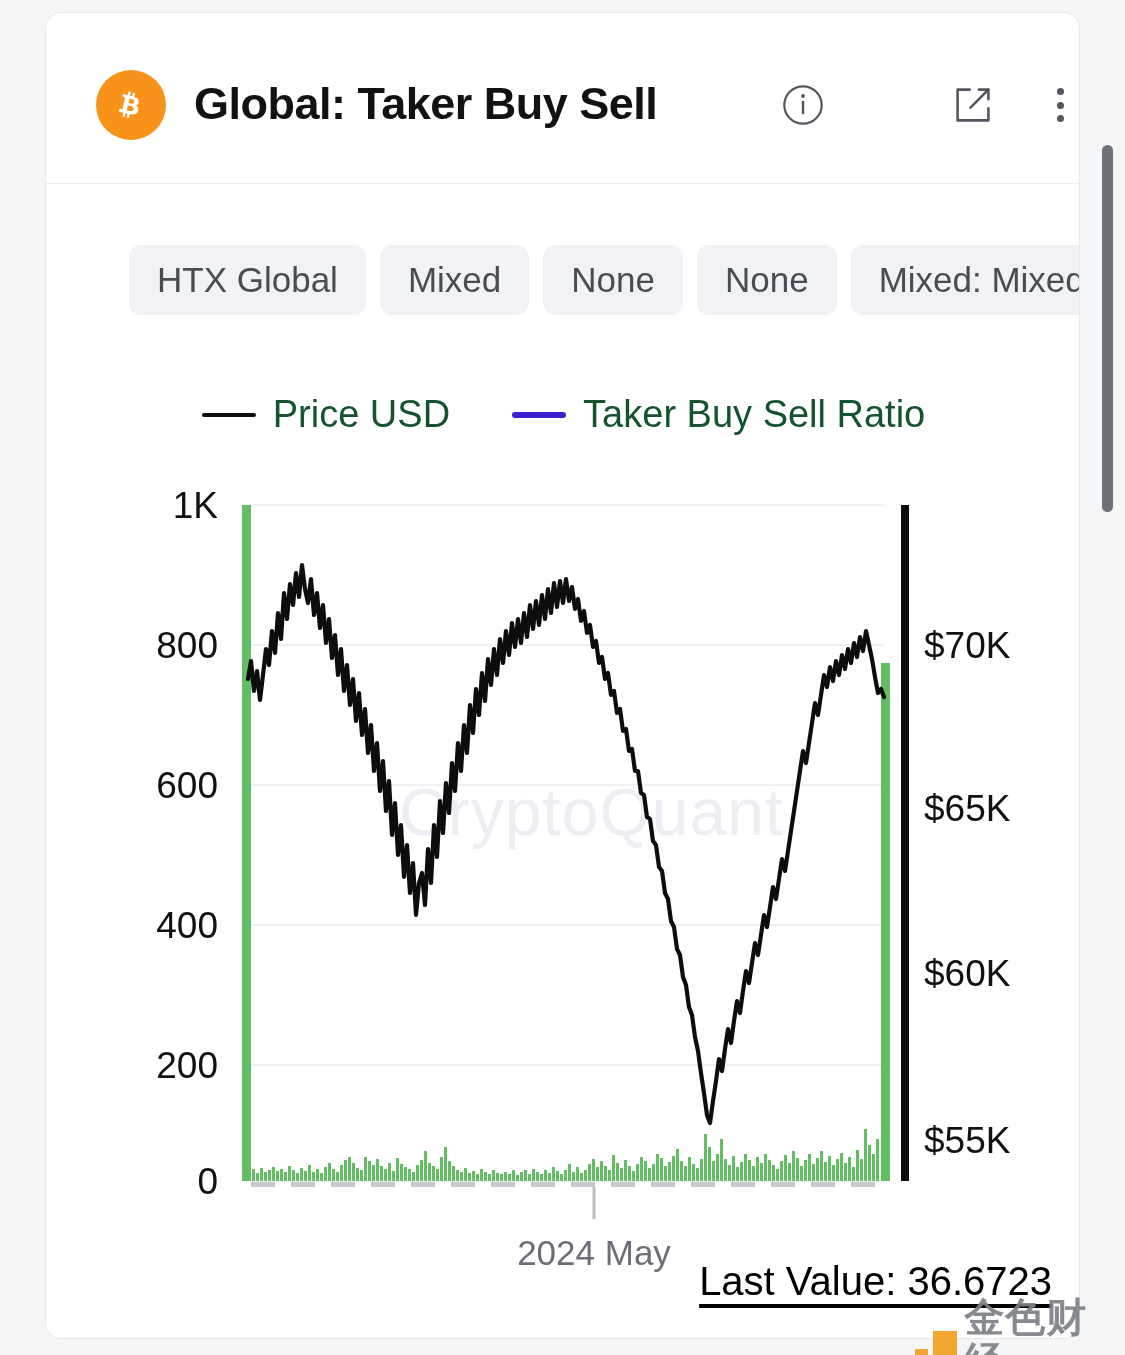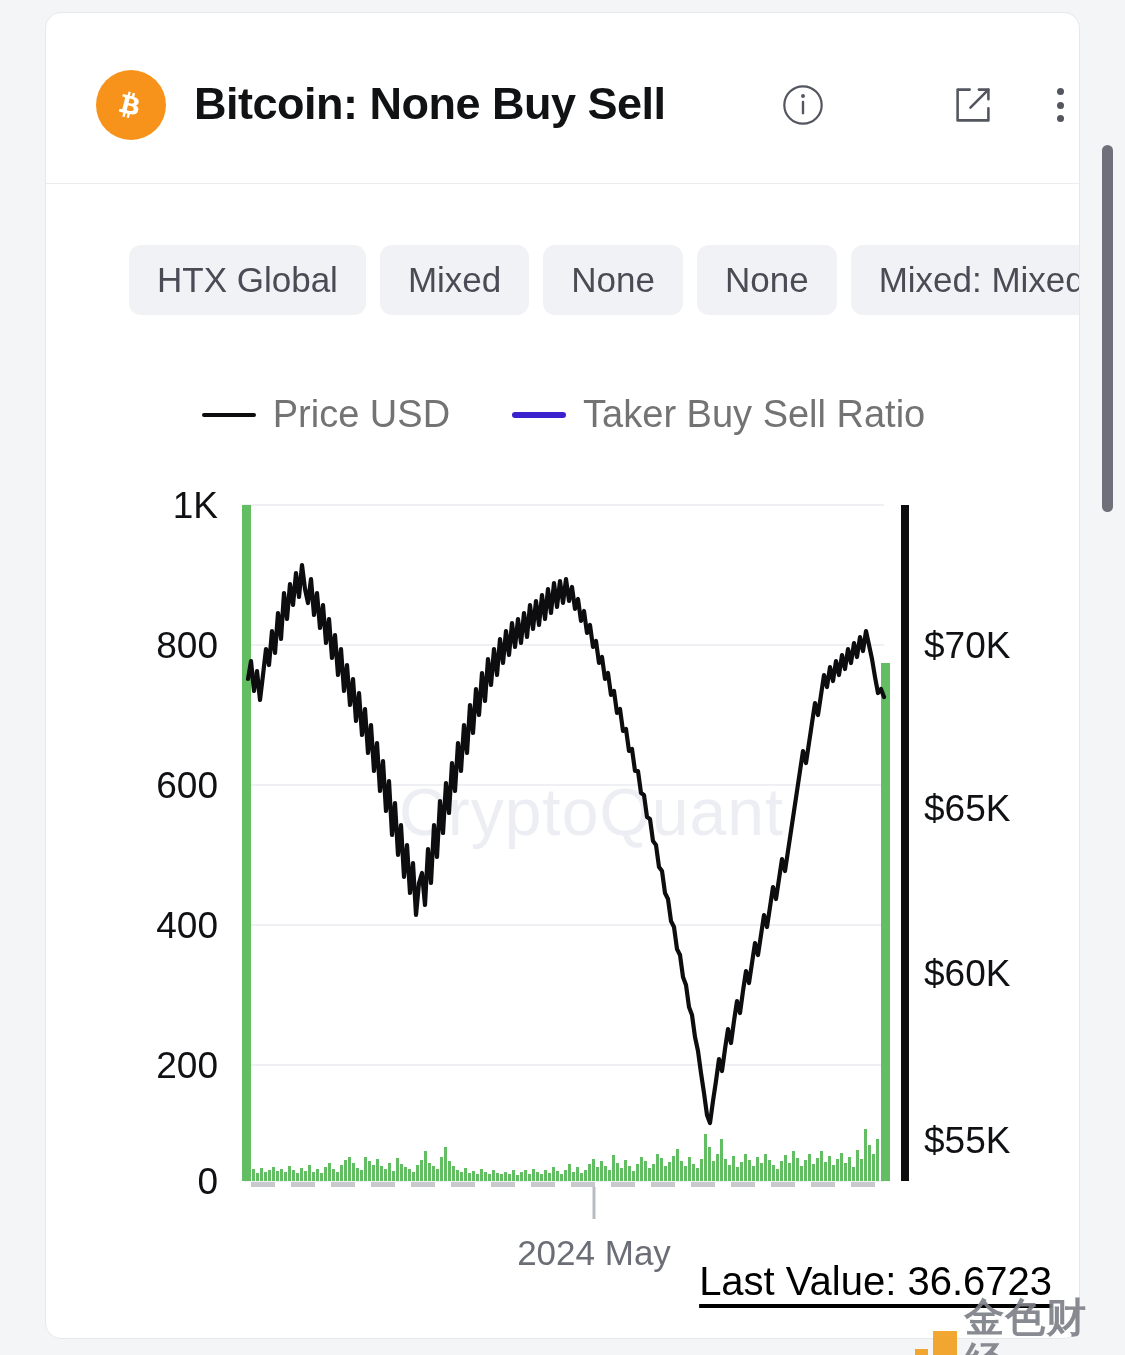--- a/index.html
+++ b/index.html
@@ -78,21 +78,21 @@
 
   
   .legend {
     position: absolute; left: 0; top: 380px;
     width: 1035px;
     display: flex; justify-content: center; align-items: center;
     gap: 62px;
   }
   .legend-item { display: flex; align-items: center; gap: 17px; }
   .legend-swatch { display: block; width: 54px; height: 6px; border-radius: 3px; }
-  .legend-label { font-size: 38px; color: #737373; white-space: nowrap; }
+  .legend-label { font-size: 38px; color: #14532d; white-space: nowrap; }
 
   
   .plot-wrap { position: absolute; left: 0; top: 440px; width: 1035px; height: 830px; }
   .plot-svg { display: block; width: 1035px; height: 830px; }
 
   .axis-text { font-family: "Liberation Sans", sans-serif; font-size: 37px; fill: #101114; }
   .axis-text-right { font-family: "Liberation Sans", sans-serif; font-size: 37px; fill: #101114; }
   .xaxis-text { font-family: "Liberation Sans", sans-serif; font-size: 35px; fill: #6b6e77; }
   .wm-text {
     font-family: "Liberation Sans", sans-serif;
@@ -147,21 +147,21 @@
   <div class="card">
 
     <div class="card-header">
 
       <div class="btc-logo">
         <svg viewBox="0 0 32 32" aria-hidden="true">
           <path fill="#ffffff" d="M21.6 13.9c.3-2-1.2-3.1-3.3-3.8l.7-2.7-1.7-.4-.7 2.6c-.4-.1-.9-.2-1.4-.3l.7-2.7-1.7-.4-.7 2.7c-.4-.1-.7-.2-1.1-.3l-2.3-.6-.4 1.8s1.3.3 1.2.3c.7.2.8.6.8 1l-.8 3.1c.1 0 .1 0 .2.1h-.2l-1.1 4.3c-.1.2-.3.5-.8.4 0 0-1.2-.3-1.2-.3l-.8 1.9 2.2.6c.4.1.8.2 1.2.3l-.7 2.8 1.7.4.7-2.7c.5.1.9.2 1.4.3l-.7 2.7 1.7.4.7-2.8c2.8.5 5 .3 5.9-2.3.7-2-.1-3.2-1.5-4 1.1-.2 1.9-1 2.1-2.4zm-3.7 5.3c-.5 2-3.9.9-5 .6l.9-3.6c1.1.3 4.6.8 4.1 3zm.5-5.3c-.5 1.8-3.3.9-4.2.7l.8-3.3c.9.2 3.9.6 3.4 2.6z"></path>
         </svg>
       </div>
 
-      <div class="chart-title">Bitcoin: None Buy Sell</div>
+      <div class="chart-title">Global: Taker Buy Sell</div>
 
       <div class="info-icon">
         <svg viewBox="0 0 24 24" width="44" height="44" aria-hidden="true">
           <circle cx="12" cy="12" r="10.2" fill="none" stroke="#53565f" stroke-width="1.2"></circle>
           <circle cx="12" cy="7.1" r="1.05" fill="#53565f"></circle>
           <rect x="11.35" y="9.7" width="1.3" height="7.4" rx="0.5" fill="#53565f"></rect>
         </svg>
       </div>
 
       <div class="share-icon">

